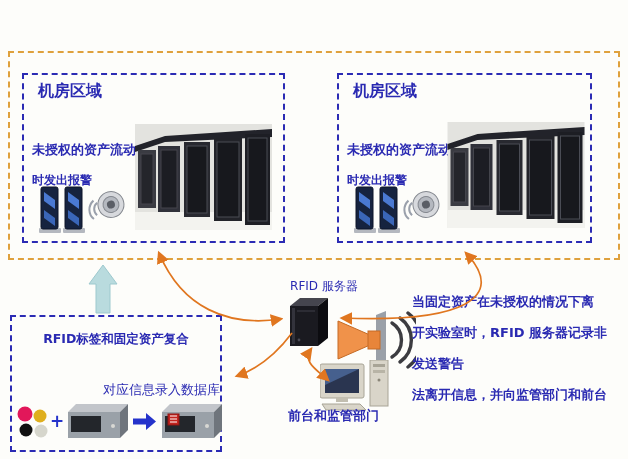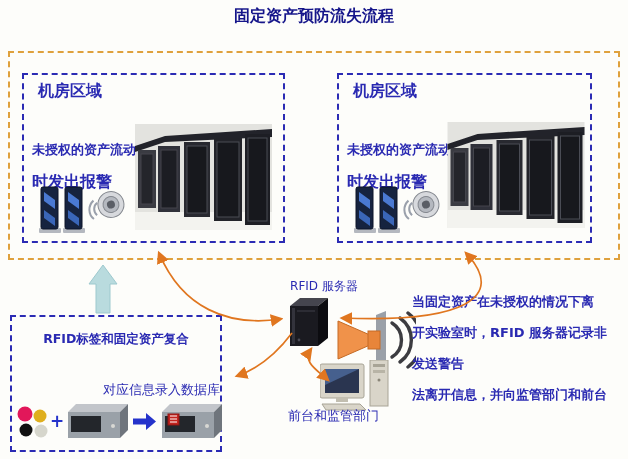--- a/index.html
+++ b/index.html
@@ -19,48 +19,47 @@
     border:2px dashed #dfa13d;box-sizing:border-box;
   }
   .zone-box{
     position:absolute;top:73px;height:170px;
     border:2px dashed #2b2bb4;box-sizing:border-box;background:transparent;
   }
   .zone-left{left:22px;width:263px;}
   .zone-right{left:337px;width:255px;}
   .zone-label{position:absolute;left:14px;top:6px;font-size:16px;font-weight:bold;}
   .alert1{position:absolute;left:8px;top:66px;font-size:13px;font-weight:bold;white-space:nowrap;}
-  .alert2{position:absolute;left:8px;top:97px;font-size:16px;font-weight:bold;white-space:nowrap;}
+  .alert2{position:absolute;left:8px;top:97px;font-size:12px;font-weight:bold;white-space:nowrap;}
   .gates{position:absolute;left:13px;top:110px;}
   .photo{position:absolute;}
   .zone-left .photo{left:111px;top:49px;}
   .zone-right .photo{left:107px;top:47px;}
   .arrows{position:absolute;left:0;top:0;width:628px;height:459px;pointer-events:none;z-index:6;}
   .server-label{position:absolute;left:276px;top:278px;width:96px;text-align:center;font-size:12px;font-weight:normal;z-index:4;}
   .server-icon{position:absolute;left:288px;top:296px;z-index:4;}
   .horn-icon{position:absolute;left:336px;top:309px;z-index:4;}
   .computer-icon{position:absolute;left:320px;top:360px;z-index:4;}
-  .frontdesk-label{position:absolute;left:288px;top:407px;font-size:13px;font-weight:normal;z-index:4;}
+  .frontdesk-label{position:absolute;left:288px;top:407px;font-size:13px;font-weight:bold;z-index:4;}
   .note{position:absolute;left:412px;top:286px;width:210px;font-size:13px;font-weight:bold;line-height:31px;z-index:4;}
   .reg-box{
     position:absolute;left:10px;top:315px;width:212px;height:137px;
     border:2px dashed #2b2bb4;box-sizing:border-box;z-index:3;
   }
   .reg-title{position:absolute;left:0;top:14px;width:100%;text-align:center;font-size:12.5px;font-weight:bold;}
   .reg-subtitle{position:absolute;left:0;top:64px;width:100%;text-align:right;font-size:13px;font-weight:normal;}
   .reg-row{position:absolute;left:4px;bottom:7px;display:flex;align-items:center;}
   .plus{font-size:17px;font-weight:bold;color:#2533cb;margin:0 2px 4px 2px;}
 </style>
 </head>
 <body>
 
 <div class="stage">
 
   <div class="title">
-    <div class="t1">固定资产预防流失流程</div>
   </div>
 
   <div class="outer-box"></div>
 
   <div class="zone-box zone-left">
     <div class="zone-label">机房区域</div>
     <div class="alert1">未授权的资产流动</div>
     <div class="alert2">时发出报警</div>
     <div class="gates">
       <svg width="92" height="54" viewBox="0 0 92 54">

